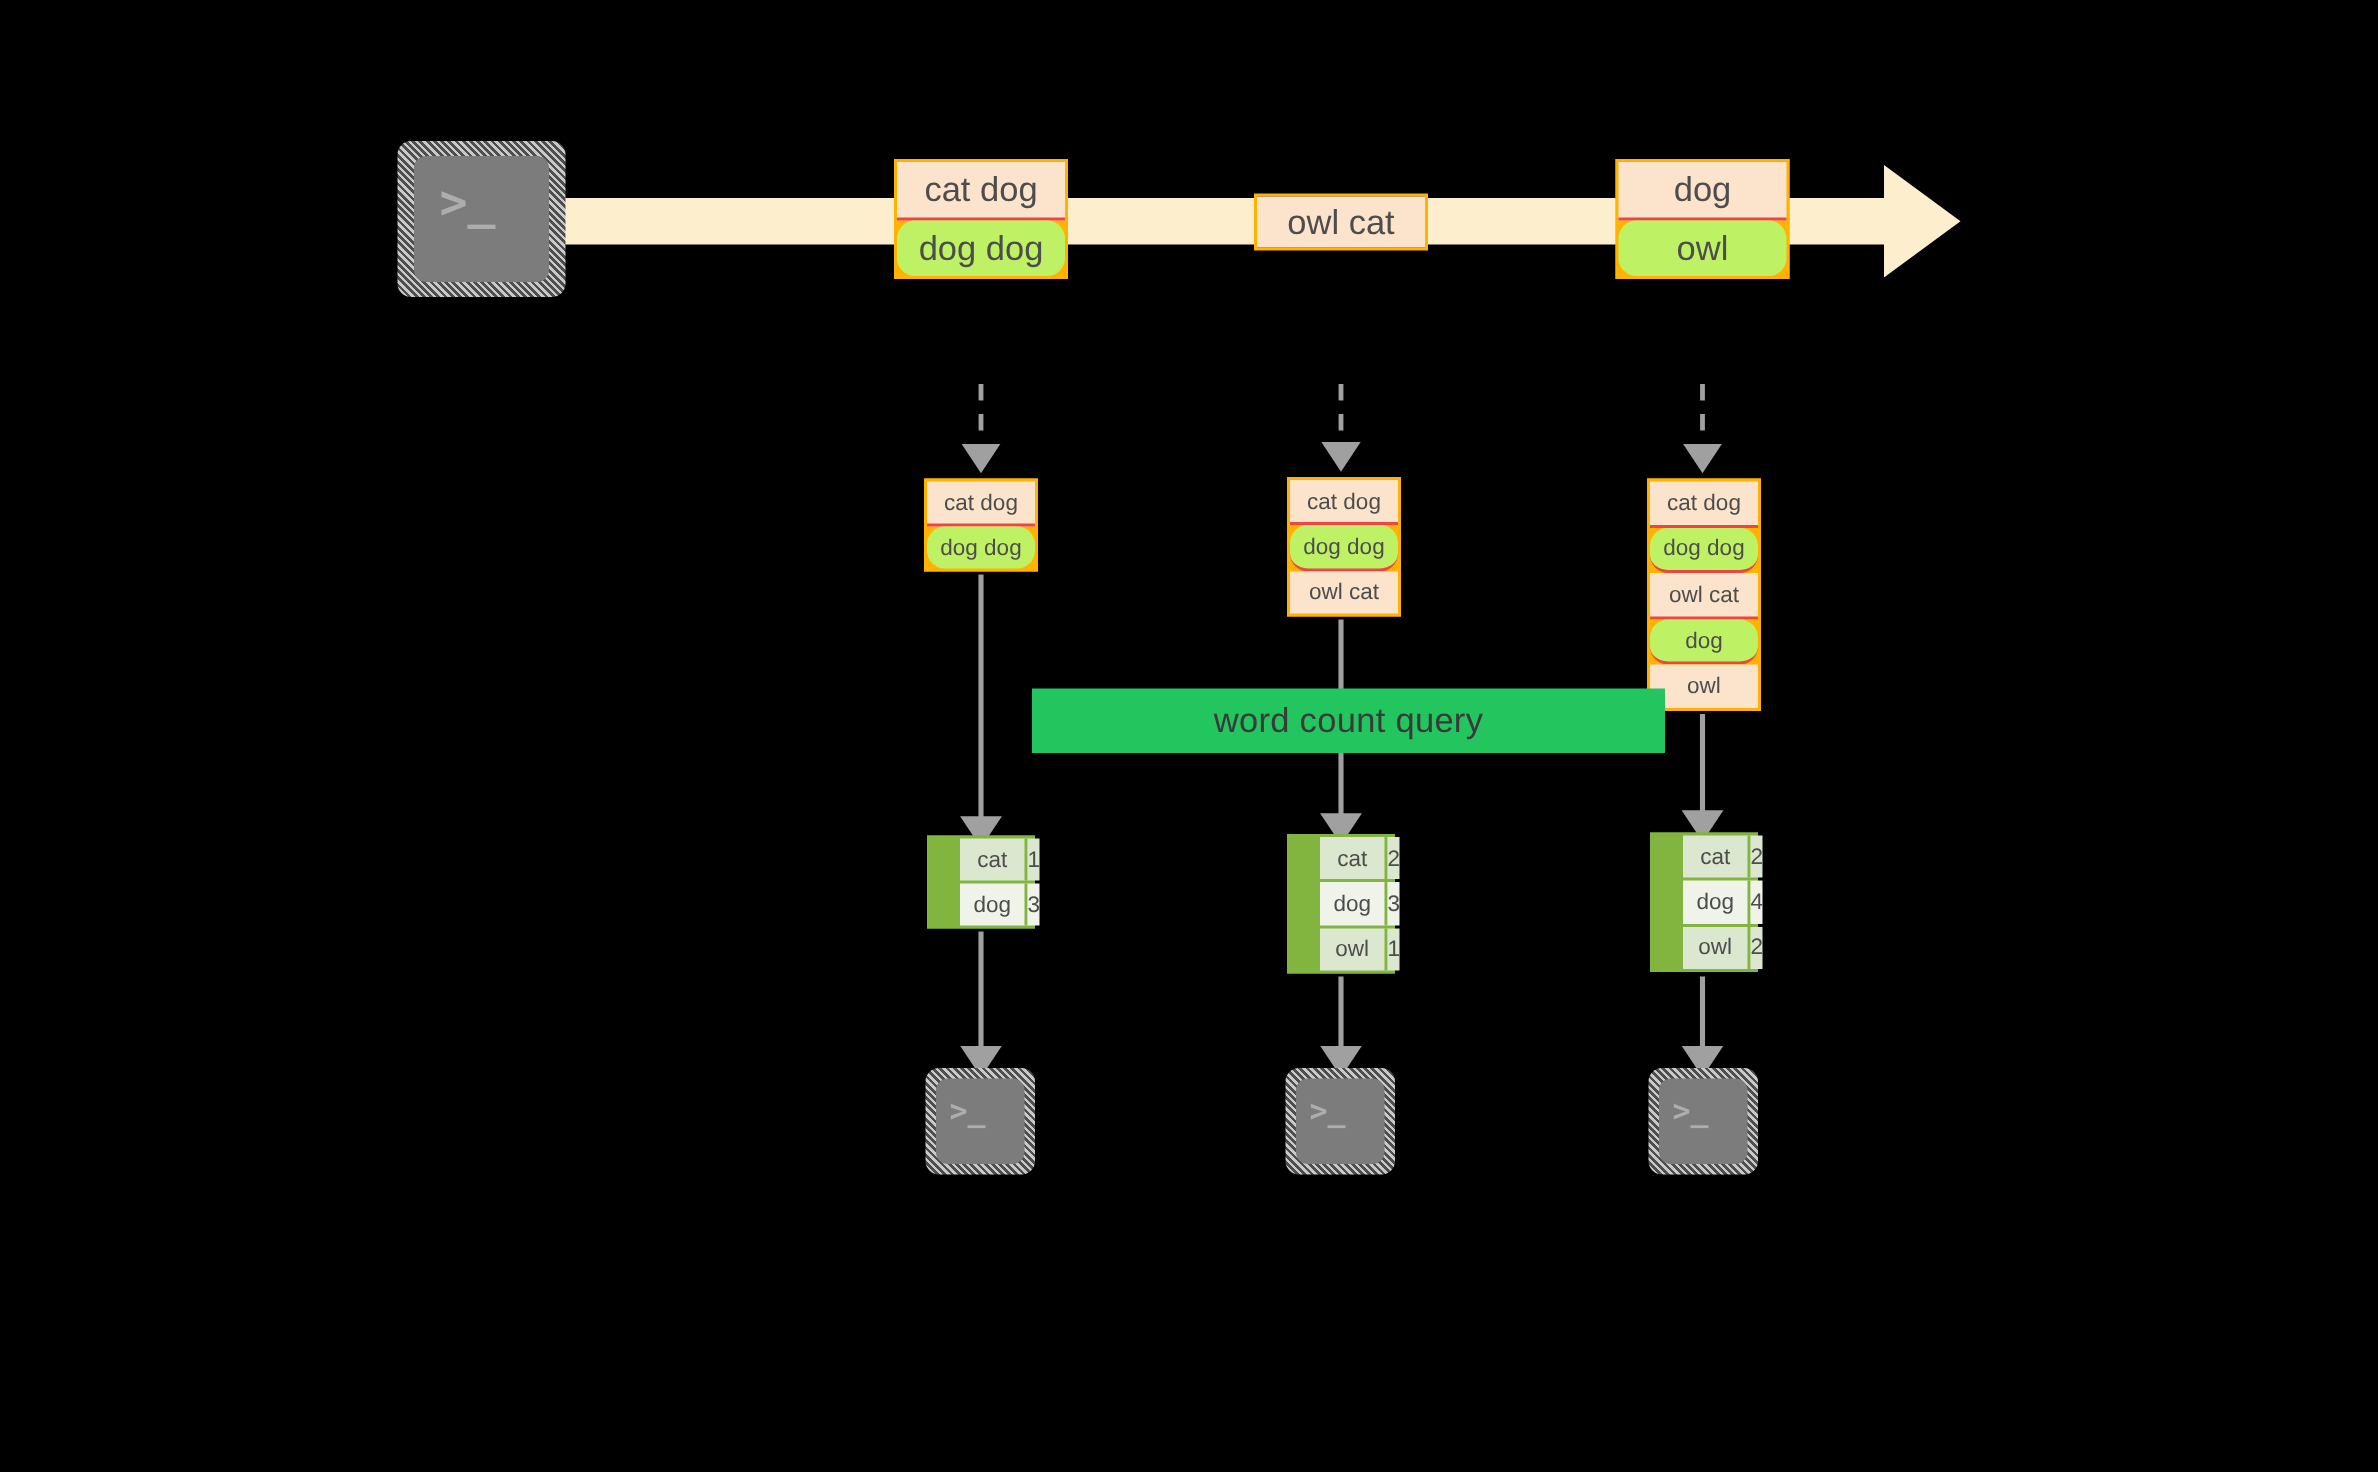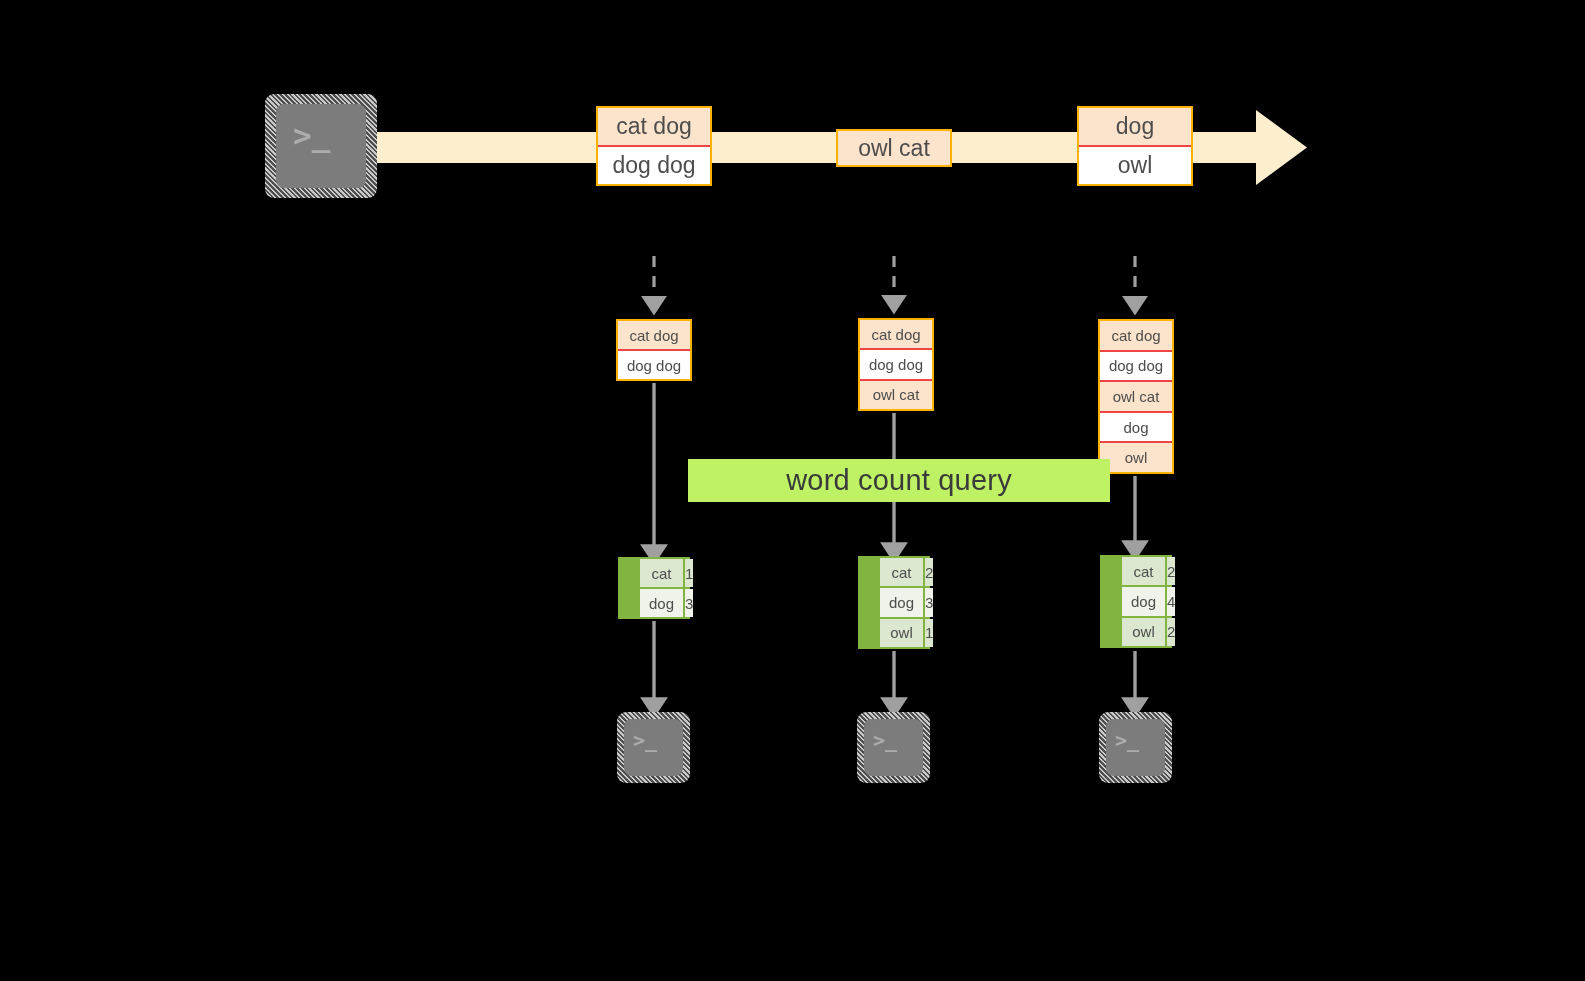--- a/index.html
+++ b/index.html
@@ -67,21 +67,21 @@
     flex: 1 1 auto;
     display: flex;
     align-items: center;
     justify-content: center;
     color: #4d4d4d;
     white-space: nowrap;
     border-bottom: 2px solid #ef4444;
   }
   .obox .row:last-child { border-bottom: none; }
   .obox .row.fa { background: #FCE3CB; }
-  .obox .row.fb { background: #ffffff; }
+  .obox .row.fb { background: #bef264; border-radius: 12px; }
 
   
   .gbox {
     position: absolute;
     box-sizing: border-box;
     border: 2px solid #82B540;
     background: #82B540;
     display: flex;
     flex-direction: column;
   }
@@ -106,26 +106,26 @@
   .gbox .grow.ga .gc { background: #DCE7CF; }
   .gbox .grow.gb .gc { background: #EFF3EA; }
 
   
   #query-label {
     position: absolute;
     left: 688px;
     top: 459px;
     width: 422px;
     height: 43px;
-    background: #bef264;
+    background: #22c55e;
     display: flex;
     align-items: center;
     justify-content: center;
     color: #3a3a3a;
-    font-size: 29px;
+    font-size: 23px;
     letter-spacing: 0.2px;
     white-space: nowrap;
   }
 </style>
 </head>
 <body>
 
 <div id="canvas">
 
   <svg class="layer" viewBox="0 0 1585 981">

